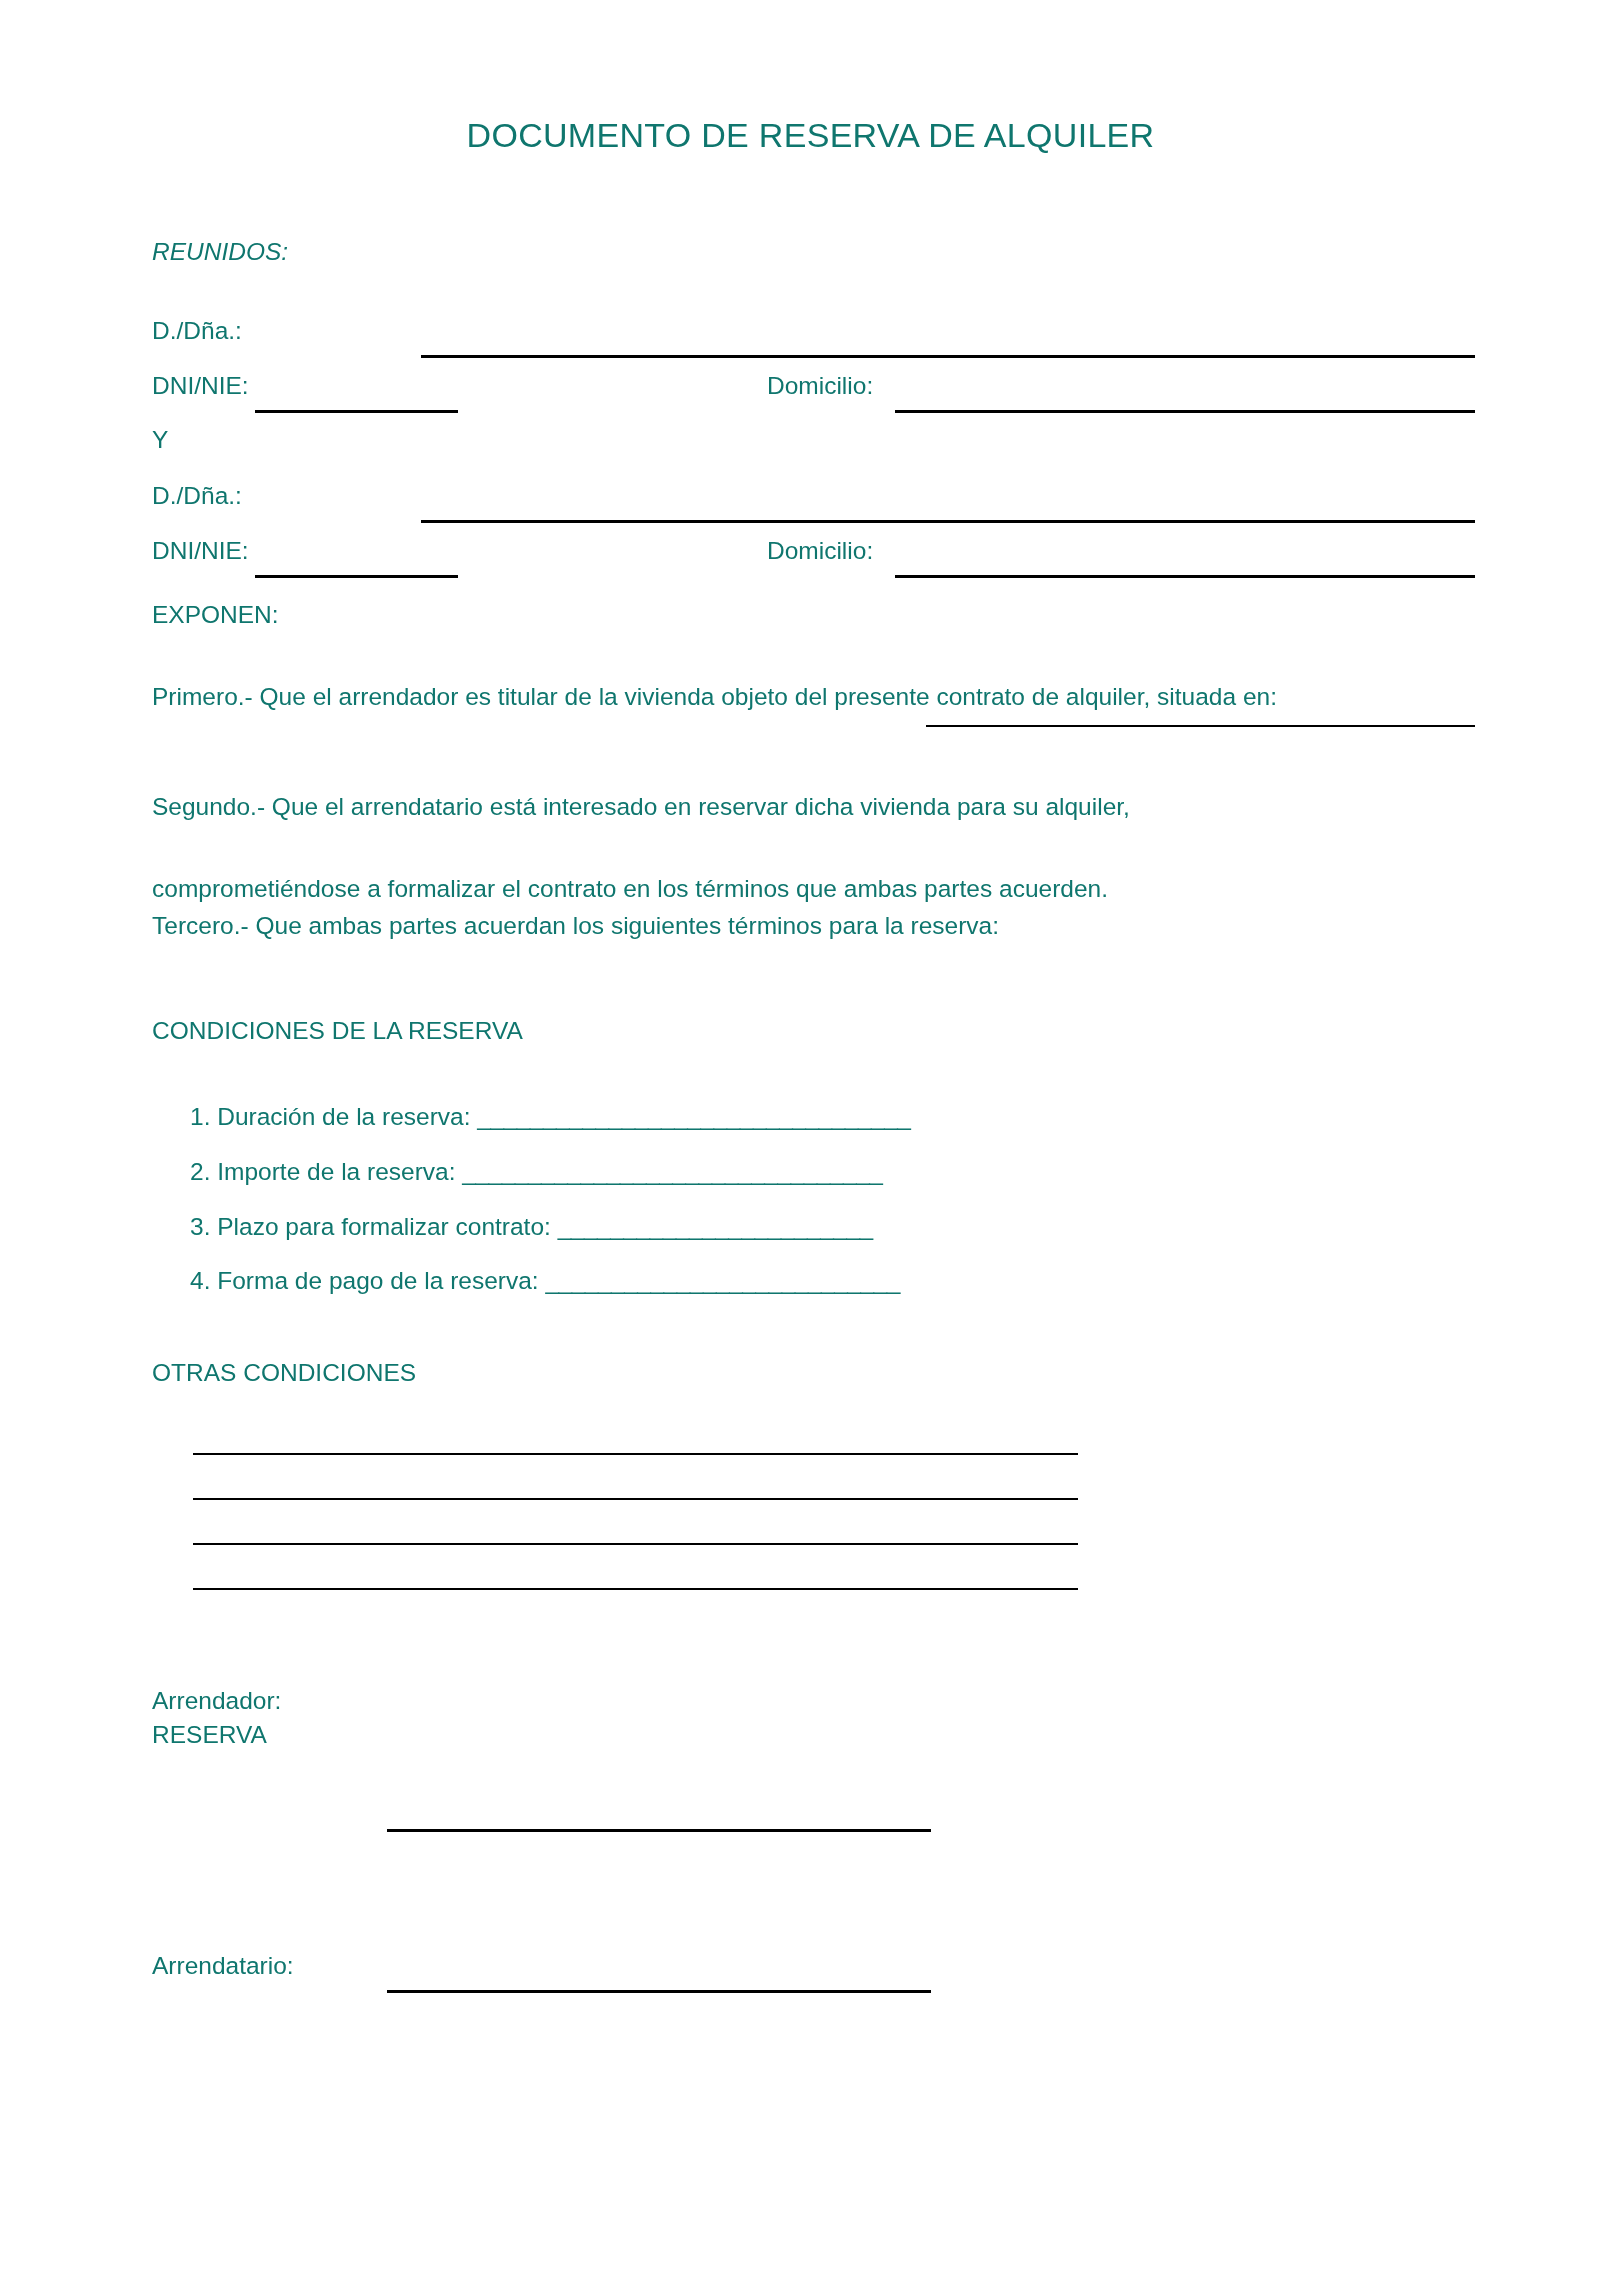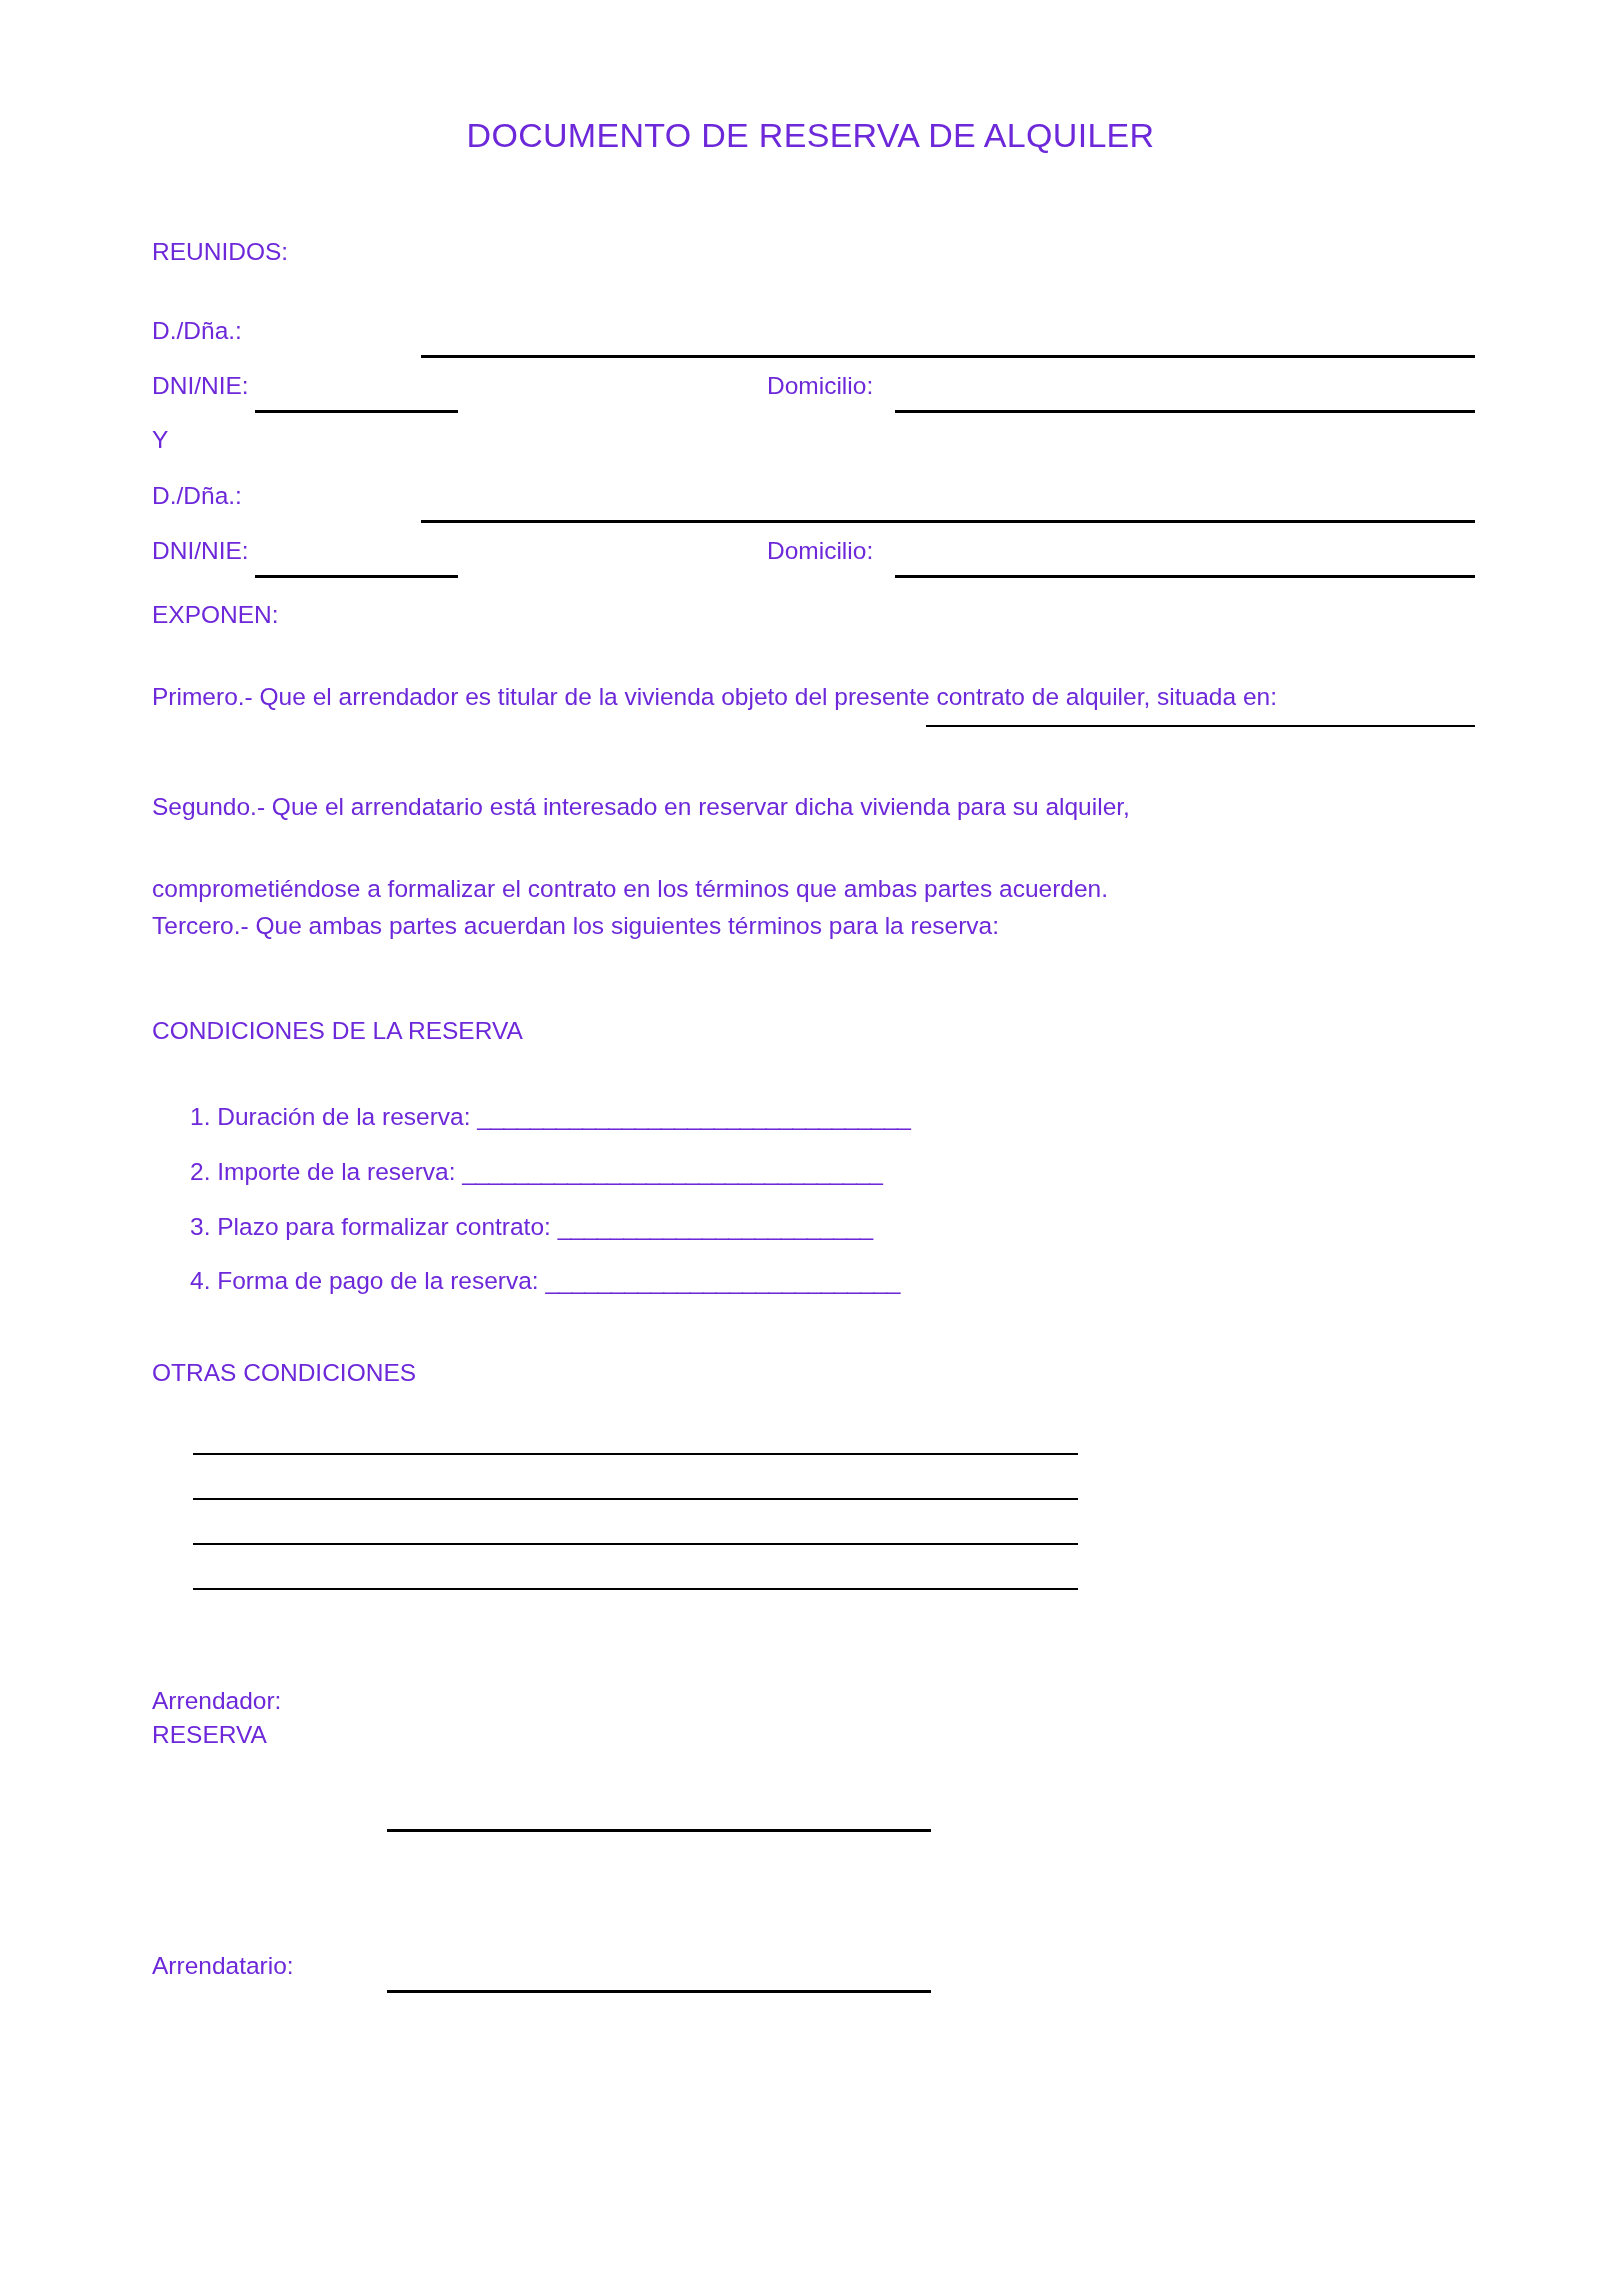--- a/index.html
+++ b/index.html
@@ -6,21 +6,21 @@
     margin: 0;
     padding: 0;
     background: #ffffff;
   }
   .page {
     position: relative;
     width: 1621px;
     height: 2293px;
     background: #ffffff;
     font-family: "Liberation Sans", sans-serif;
-    color: #6d28d9;
+    color: #0f766e;
     overflow: hidden;
   }
 
   
   .doc-title {
     position: absolute;
     left: 0;
     top: 115px;
     width: 1621px;
     text-align: center;
@@ -57,21 +57,21 @@
     margin-top: 25px;
   }
 </style>
 </head>
 <body>
 
 <div class="page">
 
   <div class="doc-title">DOCUMENTO DE RESERVA DE ALQUILER</div>
 
-  <div class="txt" style="left:152px; top:235px;">REUNIDOS:</div>
+  <div class="txt" style="left:152px; top:235px;font-style:italic;">REUNIDOS:</div>
 
   <div class="txt" style="left:152px; top:314px;">D./Dña.:</div>
   <div class="rule" style="left:421px; top:355px; width:1054px;"></div>
 
   <div class="txt" style="left:152px; top:369px;">DNI/NIE:</div>
   <div class="rule" style="left:255px; top:410px; width:203px;"></div>
   <div class="txt" style="left:767px; top:369px;">Domicilio:</div>
   <div class="rule" style="left:895px; top:410px; width:580px;"></div>
 
   <div class="txt" style="left:152px; top:423px;">Y</div>

